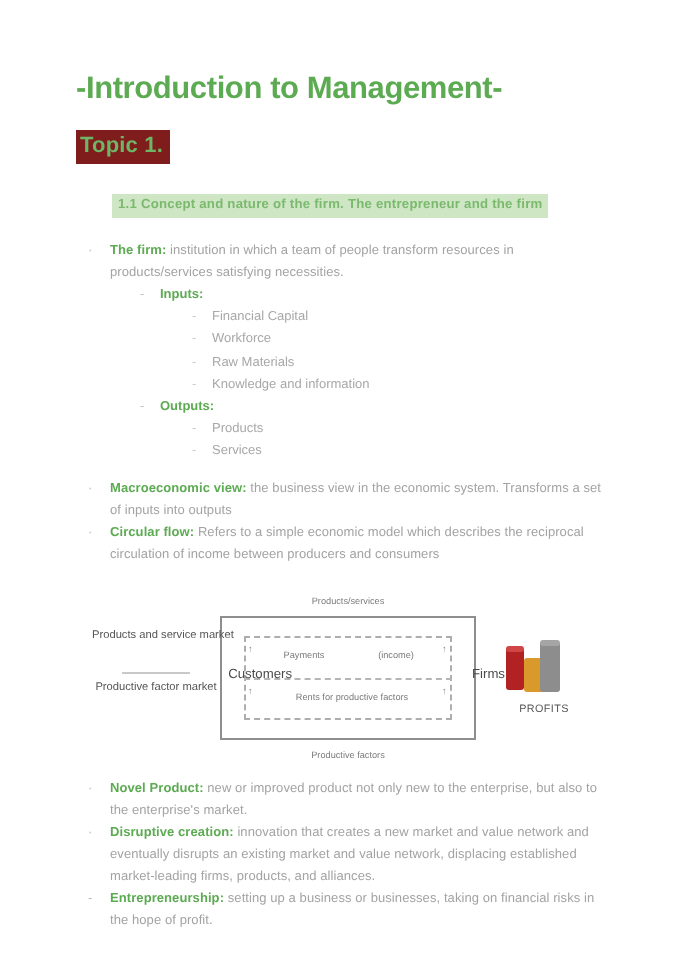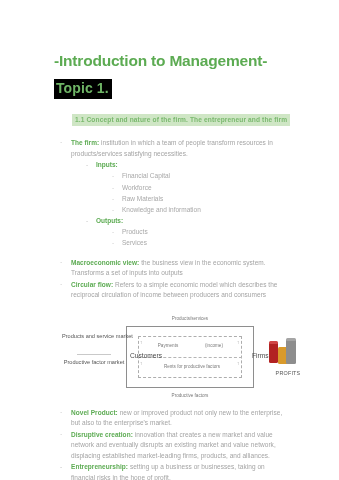--- a/index.html
+++ b/index.html
@@ -14,42 +14,42 @@
     overflow: hidden;
     position: relative;
   }
 
   .page {
     width: 339px;
     height: 480px;
     background: #ffffff;
     position: relative;
     box-sizing: border-box;
-    padding: 16px;
+    padding: 0;
   }
 
   
   .doc-title {
     color: #5cab52;
     font-size: 15.5px;
     font-weight: bold;
     letter-spacing: -0.2px;
     margin: 0;
     padding: 36px 0 0 38px;
     line-height: 1.15;
   }
 
   .topic-line {
     padding: 9px 0 0 38px;
   }
   .topic-badge {
     display: inline-block;
     color: #6fb566;
-    background: #000000;
-    font-size: 14px;
+    background: #7f1d1d;
+    font-size: 11px;
     font-weight: bold;
     letter-spacing: 0.1px;
     padding: 1.5px 3px 1.5px 2px;
     line-height: 1.2;
     text-align: right;
   }
 
   .subheading-line {
     padding: 9px 0 0 56px;
   }

